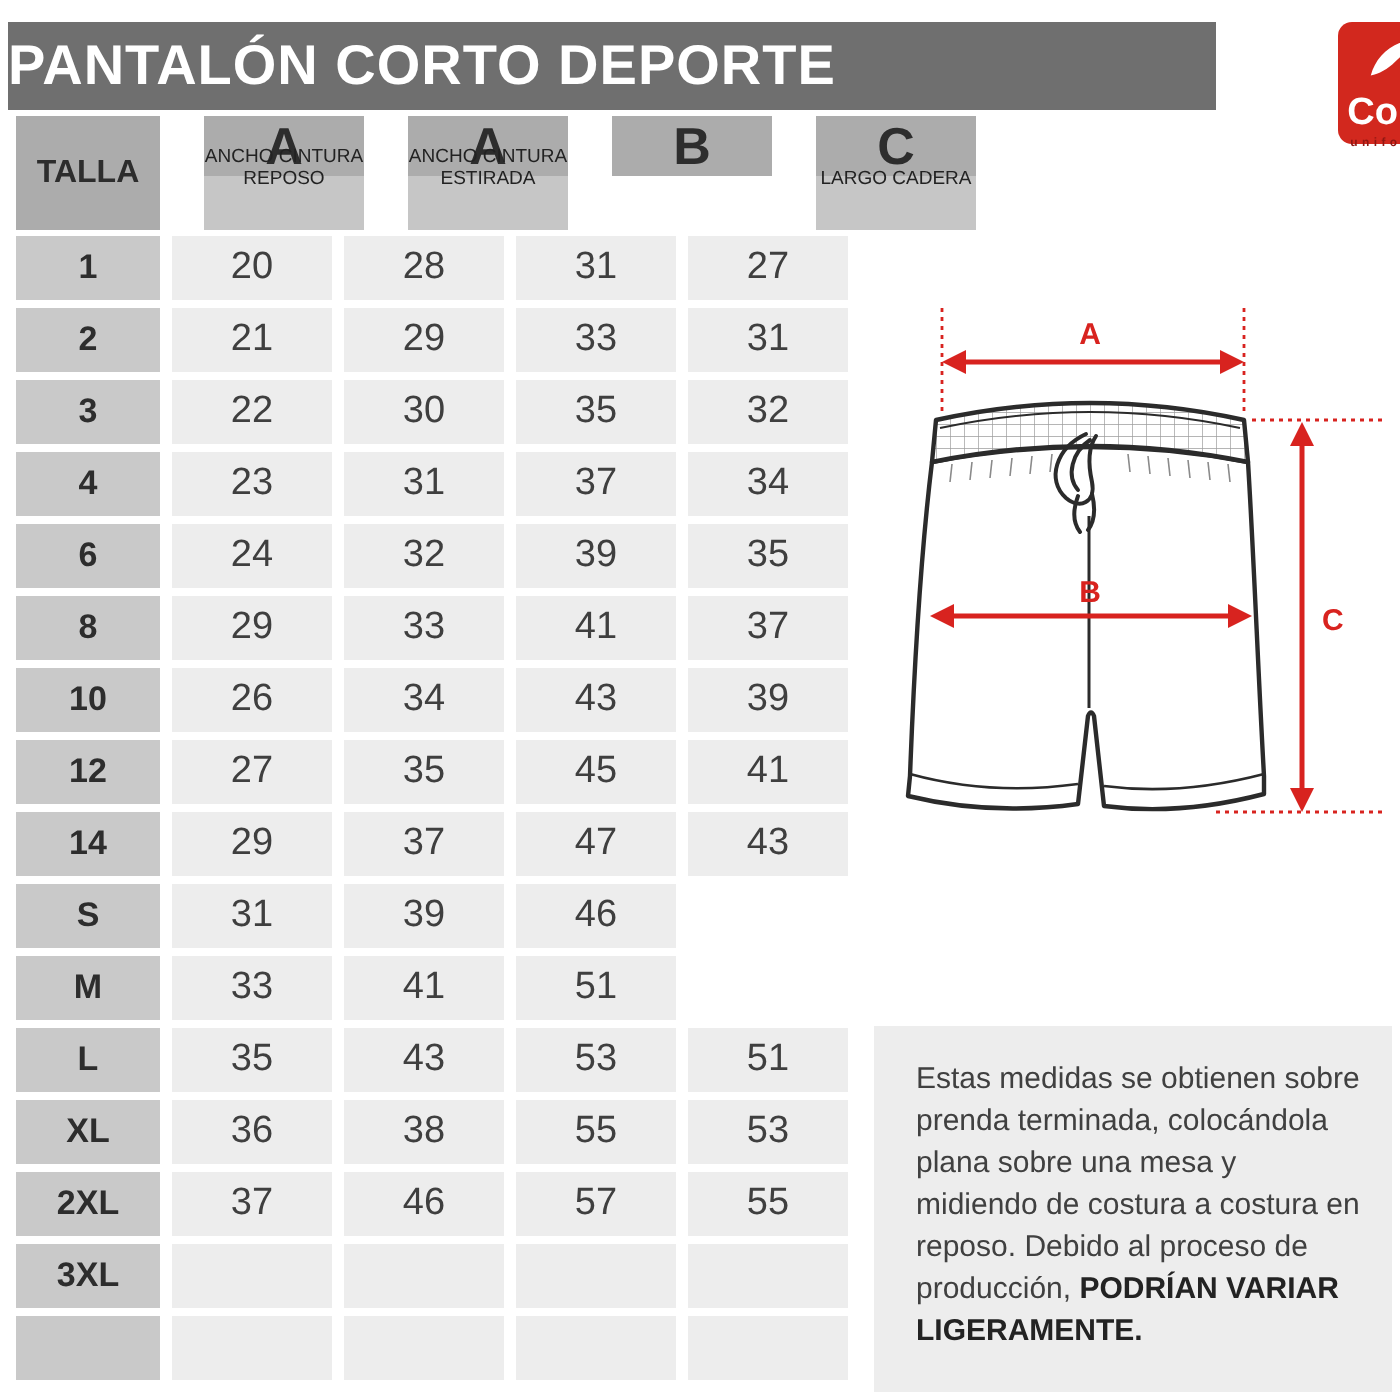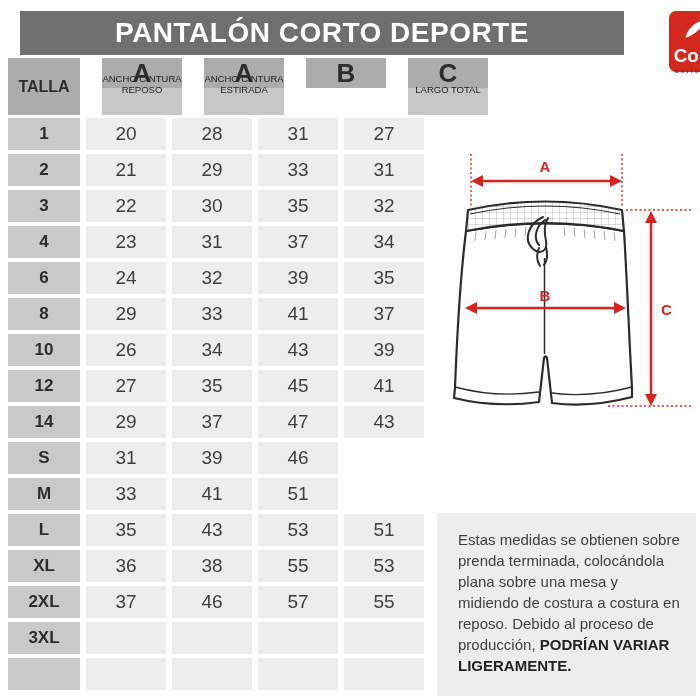--- a/index.html
+++ b/index.html
@@ -5,22 +5,22 @@
   * { margin: 0; padding: 0; box-sizing: border-box; }
   html, body { background: #ffffff; }
   body { font-family: "Liberation Sans", sans-serif; }
   .canvas {
     position: relative; width: 700px; height: 700px;
     background: #ffffff; overflow: hidden;
   }
 
   
   .title-bar {
-    position: absolute; left: 20px; top: 11px; width: 604px; height: 44px;
-    background: #6f6f6f; display: flex; align-items: center; justify-content: center;
+    position: absolute; left: 4px; top: 11px; width: 604px; height: 44px;
+    background: #6f6f6f; display: flex; align-items: center; justify-content: flex-start;
   }
   .title-bar h1 {
     color: #ffffff; font-size: 28px; font-weight: 700; letter-spacing: 0.5px;
   }
 
   
   .logo {
     position: absolute; left: 625px; top: 11px; width: 61px; height: 61px;
     background: #d2281e; border-radius: 7px;
     display: flex; flex-direction: column; align-items: center; justify-content: flex-start;
@@ -110,21 +110,21 @@
       </div>
       <div class="measure-col">
         <div class="measure-letter">A</div>
         <div class="measure-label">ANCHO CINTURA ESTIRADA</div>
       </div>
       <div class="measure-col">
         <div class="measure-letter">B</div>
       </div>
       <div class="measure-col">
         <div class="measure-letter">C</div>
-        <div class="measure-label">LARGO TOTAL</div>
+        <div class="measure-label">LARGO CADERA</div>
       </div>
     </div>
     <div class="table-body">
         <div class="trow">
           <div class="size-cell">1</div>
           <div class="value-cell">20</div>
           <div class="value-cell">28</div>
           <div class="value-cell">31</div>
           <div class="value-cell">27</div>
         </div>

